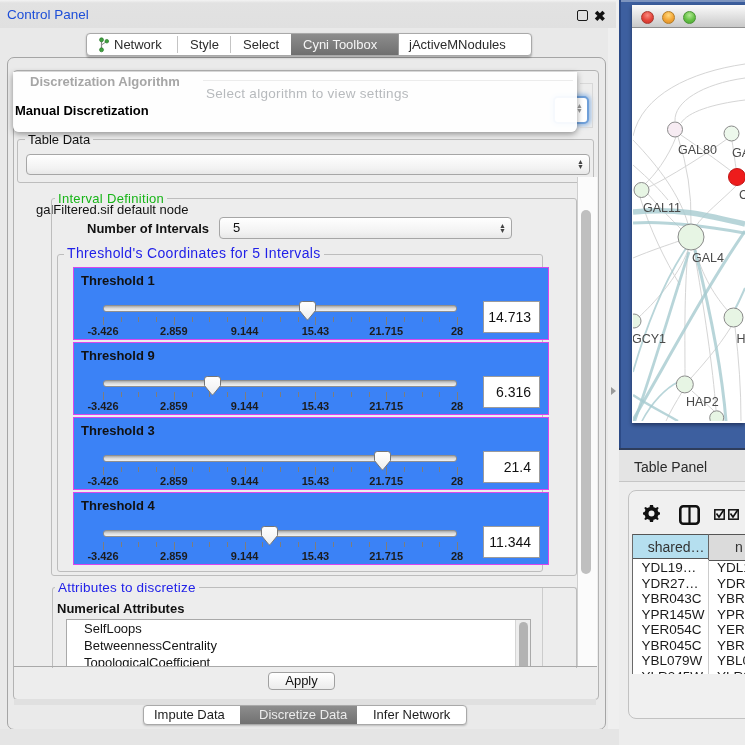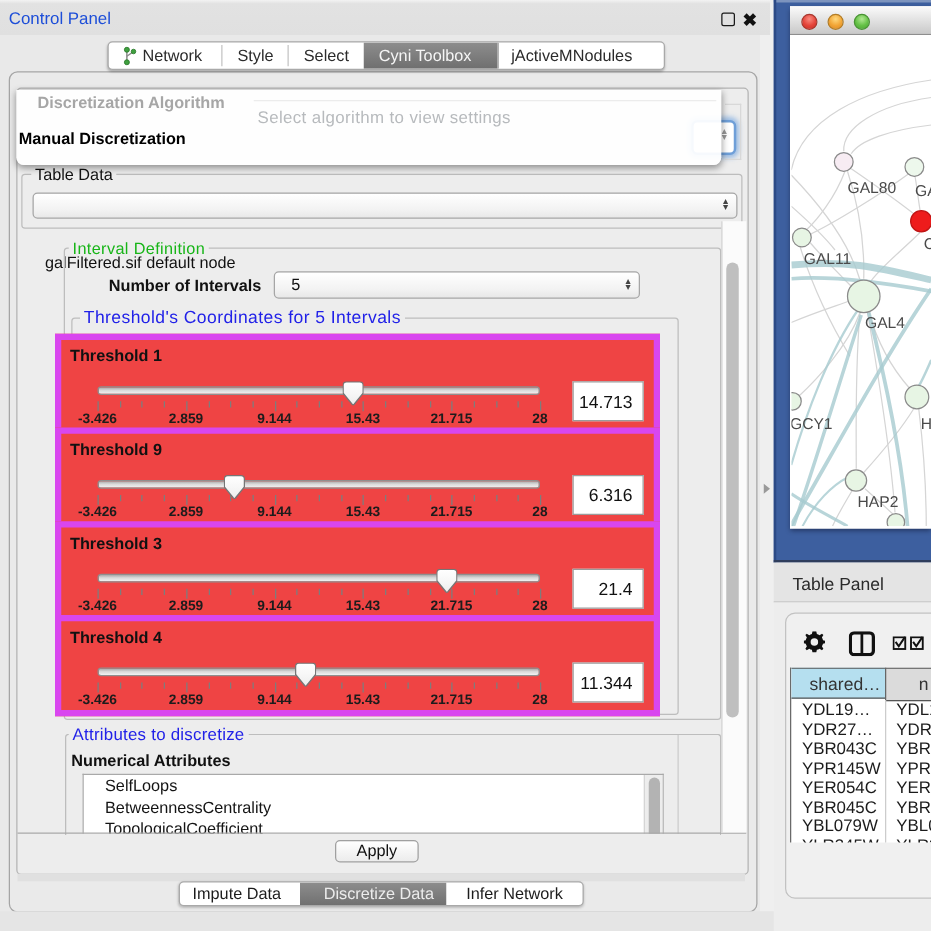--- a/index.html
+++ b/index.html
@@ -4,21 +4,21 @@
 <style>
   html,body{margin:0;padding:0;}
   body{width:745px;height:745px;position:relative;overflow:hidden;-webkit-font-smoothing:antialiased;
        font-family:"Liberation Sans",sans-serif;background:#ededed;}
   .abs{position:absolute;}
   .grpbox{position:absolute;border:1px solid #bdbdbd;border-radius:3px;}
   .grptitle{position:absolute;font-size:13px;line-height:13px;background:#ededed;padding:0 3px;white-space:nowrap;}
   .combo{position:absolute;background:linear-gradient(#ffffff,#f2f2f2 70%,#e8e8e8);
          border:1px solid #a6a6a6;border-radius:4px;font-size:13px;color:#111;}
   .cararr{position:absolute;width:9px;font-size:7px;line-height:5px;color:#444;text-align:center;}
-  .tpanel{position:absolute;left:44px;width:474px;height:71px;border:5px solid #d946ef;background:#ef4444;}
+  .tpanel{position:absolute;left:73px;width:474px;height:71px;border:1px solid #d946ef;background:#3b82f6;}
   .ttitle{position:absolute;left:7px;top:5px;font-size:13px;font-weight:bold;color:#111;}
   .groove{position:absolute;left:29px;width:352px;height:5px;top:37px;border:1px solid #8f8f8f;
           border-radius:3px;background:linear-gradient(#a9a9a9,#d9d9d9 45%,#f2f2f2);}
   .vbox{position:absolute;left:409px;top:33px;width:47px;height:30px;background:#fff;border:1px solid #9b9b9b;
         font-size:14px;color:#111;text-align:right;line-height:30px;padding-right:8px;}
   .tick{position:absolute;width:1px;background:#7d7d7d;}
   .slab{position:absolute;top:57px;font-size:11px;font-weight:bold;color:#1c1c1c;width:60px;text-align:center;}
   .lrow{font-size:13px;color:#141414;height:17px;line-height:17px;padding-left:17px;white-space:nowrap;}
   .trow{position:absolute;font-size:13.5px;color:#1b1b1b;white-space:nowrap;}
 </style>

